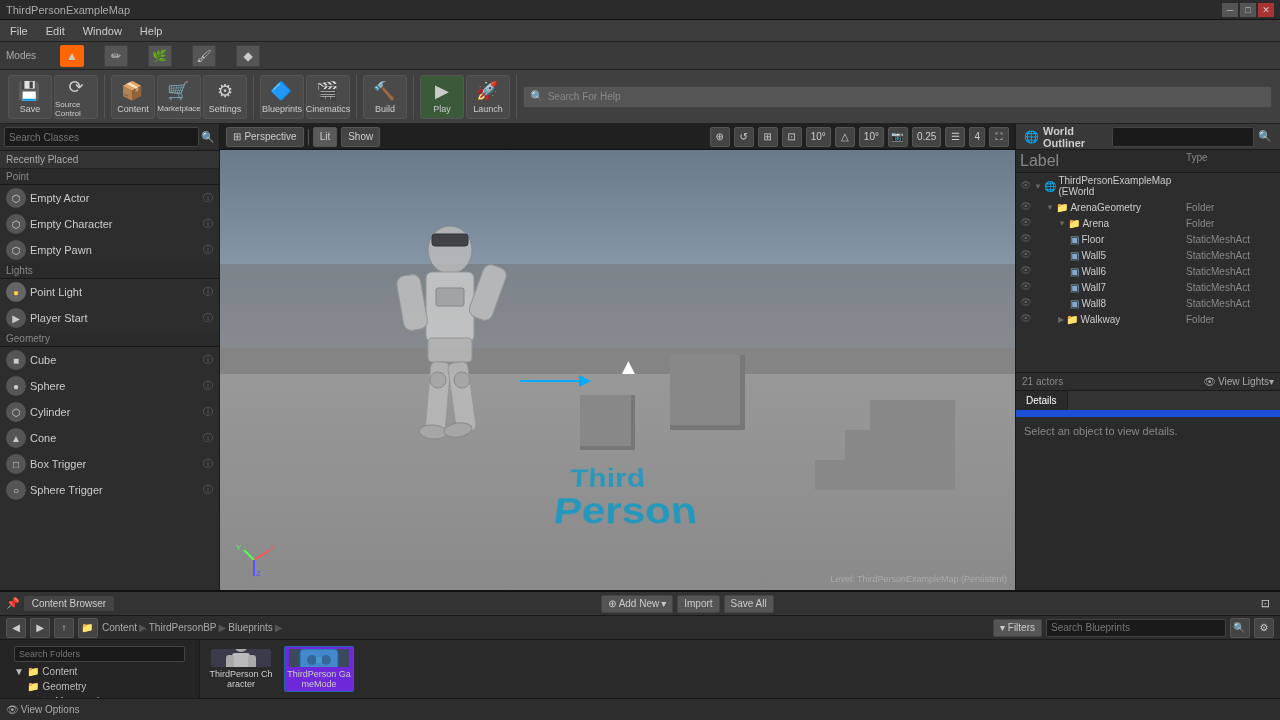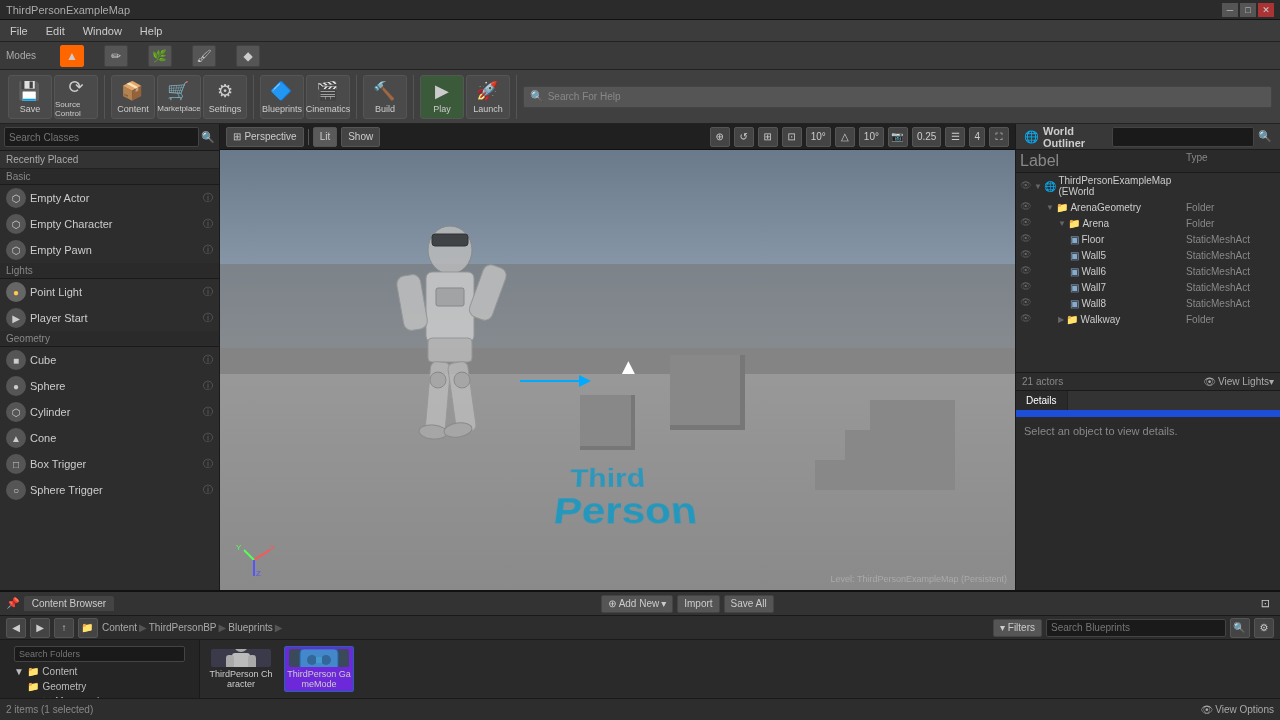--- a/index.html
+++ b/index.html
@@ -315,21 +315,21 @@
 </div>
 
 <div id="main-layout">
 
   <div id="left-panel">
     <div class="search-row">
       <input type="text" placeholder="Search Classes" style="">
       <span style="color:#888;">🔍</span>
     </div>
     <div class="panel-section-header">Recently Placed</div>
-    <div class="section-category">Basic</div>
+    <div class="section-category">Point</div>
     <div class="panel-item">
       <div class="item-icon" style="background:#555;">⬡</div>
       <span class="item-label">Empty Actor</span>
       <span class="item-info">ⓘ</span>
     </div>
     <div class="panel-item">
       <div class="item-icon" style="background:#555;">⬡</div>
       <span class="item-label">Empty Character</span>
       <span class="item-info">ⓘ</span>
     </div>
@@ -678,19 +678,18 @@
             <circle cx="32" cy="25" r="5" fill="#336699"></circle>
             <rect x="22" y="22" width="6" height="6" fill="#4499cc"></rect>
             <circle cx="25" cy="8" r="4" fill="#aaa"></circle>
           </svg>
         </div>
         <span class="asset-label">ThirdPerson GameMode</span>
       </div>
     </div>
   </div>
   <div class="browser-footer">
-    <span class="browser-count">2 items (1 selected)</span>
     <div class="browser-view-opts">
       <span>👁</span>
       <span>View Options</span>
     </div>
   </div>
 </div>
 
 </body></html>

